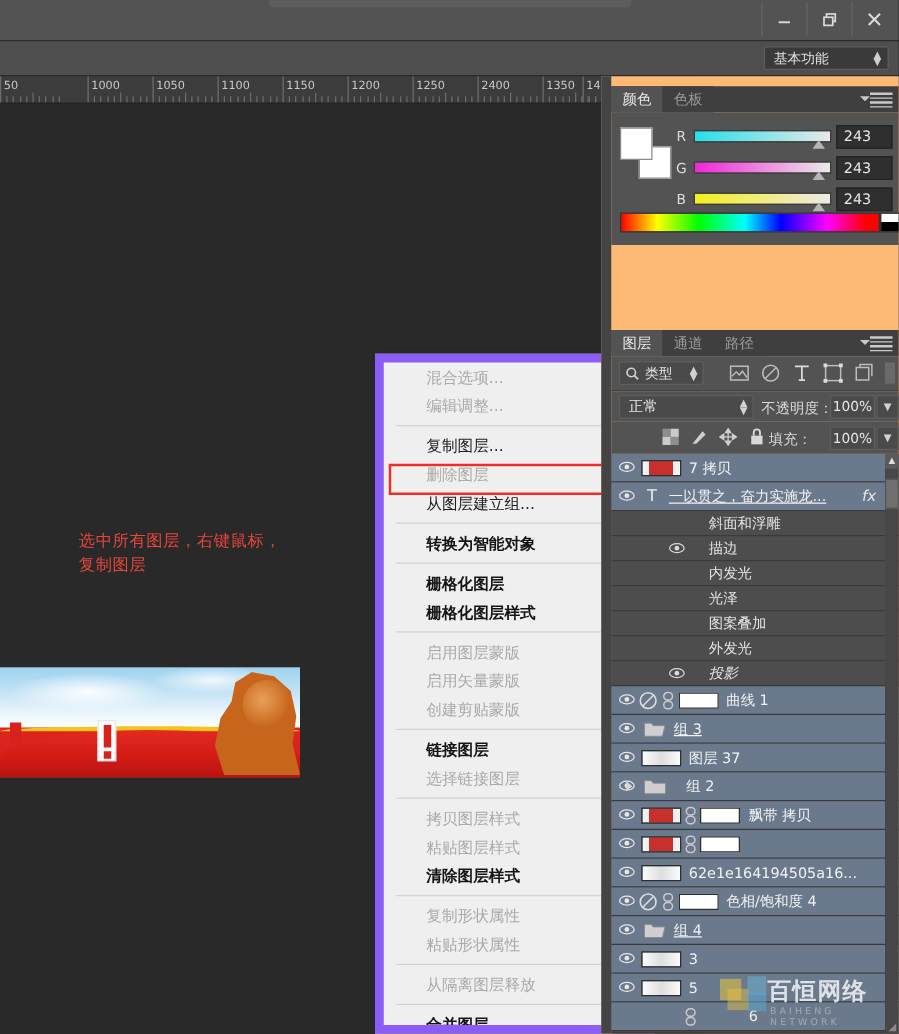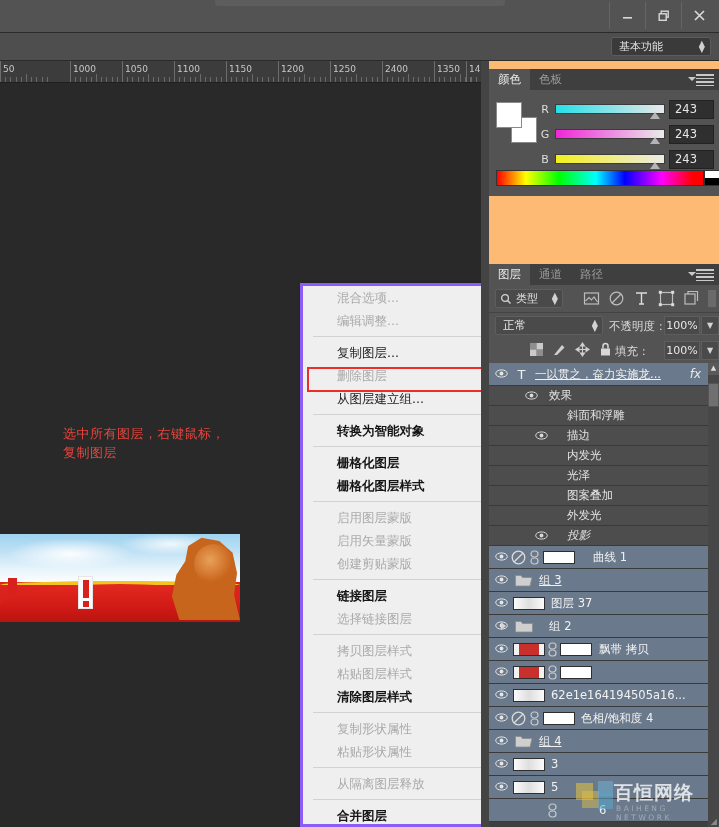--- a/index.html
+++ b/index.html
@@ -128,21 +128,21 @@
   }
   .art-excl2{
     position:absolute; left:8px; top:44px; width:9px; height:16px;
     background:#d8201c;
   }
 
   
   .ctxmenu{
     position:absolute; left:300px; top:283px; width:224px; height:544px;
     background:#efefef;
-    border:3px solid #8b5cf6;
+    border:7px solid #8b5cf6;
     box-shadow:2px 2px 5px rgba(0,0,0,.45);
     font-size:12.5px; color:#1d1d1d;
     overflow:hidden;
   }
   .mi{
     height:23px; line-height:23px; padding-left:34px;
     white-space:nowrap; color:#202020;
   }
   .mi.dis{ color:#aaaaaa; }
   .mi.bold{ color:#151515; font-weight:bold; }
@@ -658,35 +658,36 @@
         <rect x="3" y="6.5" width="9" height="7" fill="#d8d8d8"></rect>
         <path d="M5 6.5 L5 4 A2.5 2.5 0 0 1 10 4 L10 6.5" fill="none" stroke="#d8d8d8" stroke-width="1.5"></path>
       </svg>
       <div class="fill-label">填充：</div>
       <div class="fill-val">100%</div>
       <div class="fill-arrow">▼</div>
     </div>
 
     <div class="layerlist" id="layerlist">
 
+    <div class="lrow sel">
+          <div class="eye"><svg width="13" height="11" viewBox="0 0 13 11">
+              <ellipse cx="6.5" cy="5.5" rx="5.8" ry="3.6" fill="none" stroke="#e6e6e6" stroke-width="1"></ellipse>
+              <circle cx="6.5" cy="5.5" r="1.9" fill="#e6e6e6"></circle>
+            </svg></div>
+          <div class="thumb" style="background: linear-gradient(90deg, rgb(242, 242, 242) 0px, rgb(242, 242, 242) 18%, rgb(201, 48, 44) 18%, rgb(201, 48, 44) 82%, rgb(242, 242, 242) 82%, rgb(242, 242, 242) 100%);"></div>
+          <div class="lname" style="left: 62px;">7 拷贝</div>
+        </div>
         <div class="lrow sel">
           <div class="eye"><svg width="13" height="11" viewBox="0 0 13 11">
               <ellipse cx="6.5" cy="5.5" rx="5.8" ry="3.6" fill="none" stroke="#e6e6e6" stroke-width="1"></ellipse>
               <circle cx="6.5" cy="5.5" r="1.9" fill="#e6e6e6"></circle>
             </svg></div>
           <div style="position: absolute; left: 24px; top: 4px; width: 17px; height: 15px; color: rgb(238, 238, 238); font-size: 13px; line-height: 15px; text-align: center;">T</div>
           <div class="lname underline" style="left: 46px;">一以贯之，奋力实施龙...</div>
           <div class="fx">fx</div>
-        </div>
-        <div class="lrow eff">
-          <div class="eeye" style="left: 36px;"><svg width="13" height="11" viewBox="0 0 13 11">
-              <ellipse cx="6.5" cy="5.5" rx="5.8" ry="3.6" fill="none" stroke="#d9d9d9" stroke-width="1"></ellipse>
-              <circle cx="6.5" cy="5.5" r="1.9" fill="#d9d9d9"></circle>
-            </svg></div>
-          <div class="ename" style="left: 60px;">效果</div>
         </div>
         <div class="lrow eff">
           <div class="ename" style="left: 78px;">斜面和浮雕</div>
         </div>
         <div class="lrow eff">
           <div class="eeye" style="left: 46px;"><svg width="13" height="11" viewBox="0 0 13 11">
               <ellipse cx="6.5" cy="5.5" rx="5.8" ry="3.6" fill="none" stroke="#d9d9d9" stroke-width="1"></ellipse>
               <circle cx="6.5" cy="5.5" r="1.9" fill="#d9d9d9"></circle>
             </svg></div>
           <div class="ename" style="left: 78px;">描边</div>
@@ -717,21 +718,21 @@
             </svg></div>
           <div style="position: absolute; left: 22px; top: 4px; width: 15px; height: 15px;"><svg width="15" height="15" viewBox="0 0 15 15">
               <circle cx="7.5" cy="7.5" r="6.3" fill="none" stroke="#dcdcdc" stroke-width="1.3"></circle>
               <path d="M3.2 11.8 L11.8 3.2" stroke="#dcdcdc" stroke-width="1.3"></path>
             </svg></div>
           <div class="link" style="left: 40px;"><svg width="11" height="15" viewBox="0 0 11 15">
               <rect x="2" y="1" width="7" height="6" rx="3" fill="none" stroke="#c9c9c9" stroke-width="1.2"></rect>
               <rect x="2" y="8" width="7" height="6" rx="3" fill="none" stroke="#c9c9c9" stroke-width="1.2"></rect>
             </svg></div>
           <div class="mask" style="left: 54px;"></div>
-          <div class="lname" style="left: 104px;">曲线 1</div>
+          <div class="lname" style="left: 92px;">曲线 1</div>
         </div>
         <div class="lrow sel">
           <div class="eye"><svg width="13" height="11" viewBox="0 0 13 11">
               <ellipse cx="6.5" cy="5.5" rx="5.8" ry="3.6" fill="none" stroke="#e6e6e6" stroke-width="1"></ellipse>
               <circle cx="6.5" cy="5.5" r="1.9" fill="#e6e6e6"></circle>
             </svg></div>
           <div class="folder"><svg width="18" height="14" viewBox="0 0 18 14">
               <path d="M0.5 2.5 L6 2.5 L7.5 4.5 L17 4.5 L15 13 L0.5 13 Z" fill="#cfcfcf" stroke="#8a8a8a" stroke-width="0.8"></path>
             </svg></div>
           <div class="lname underline" style="left: 50px;">组 3</div>

